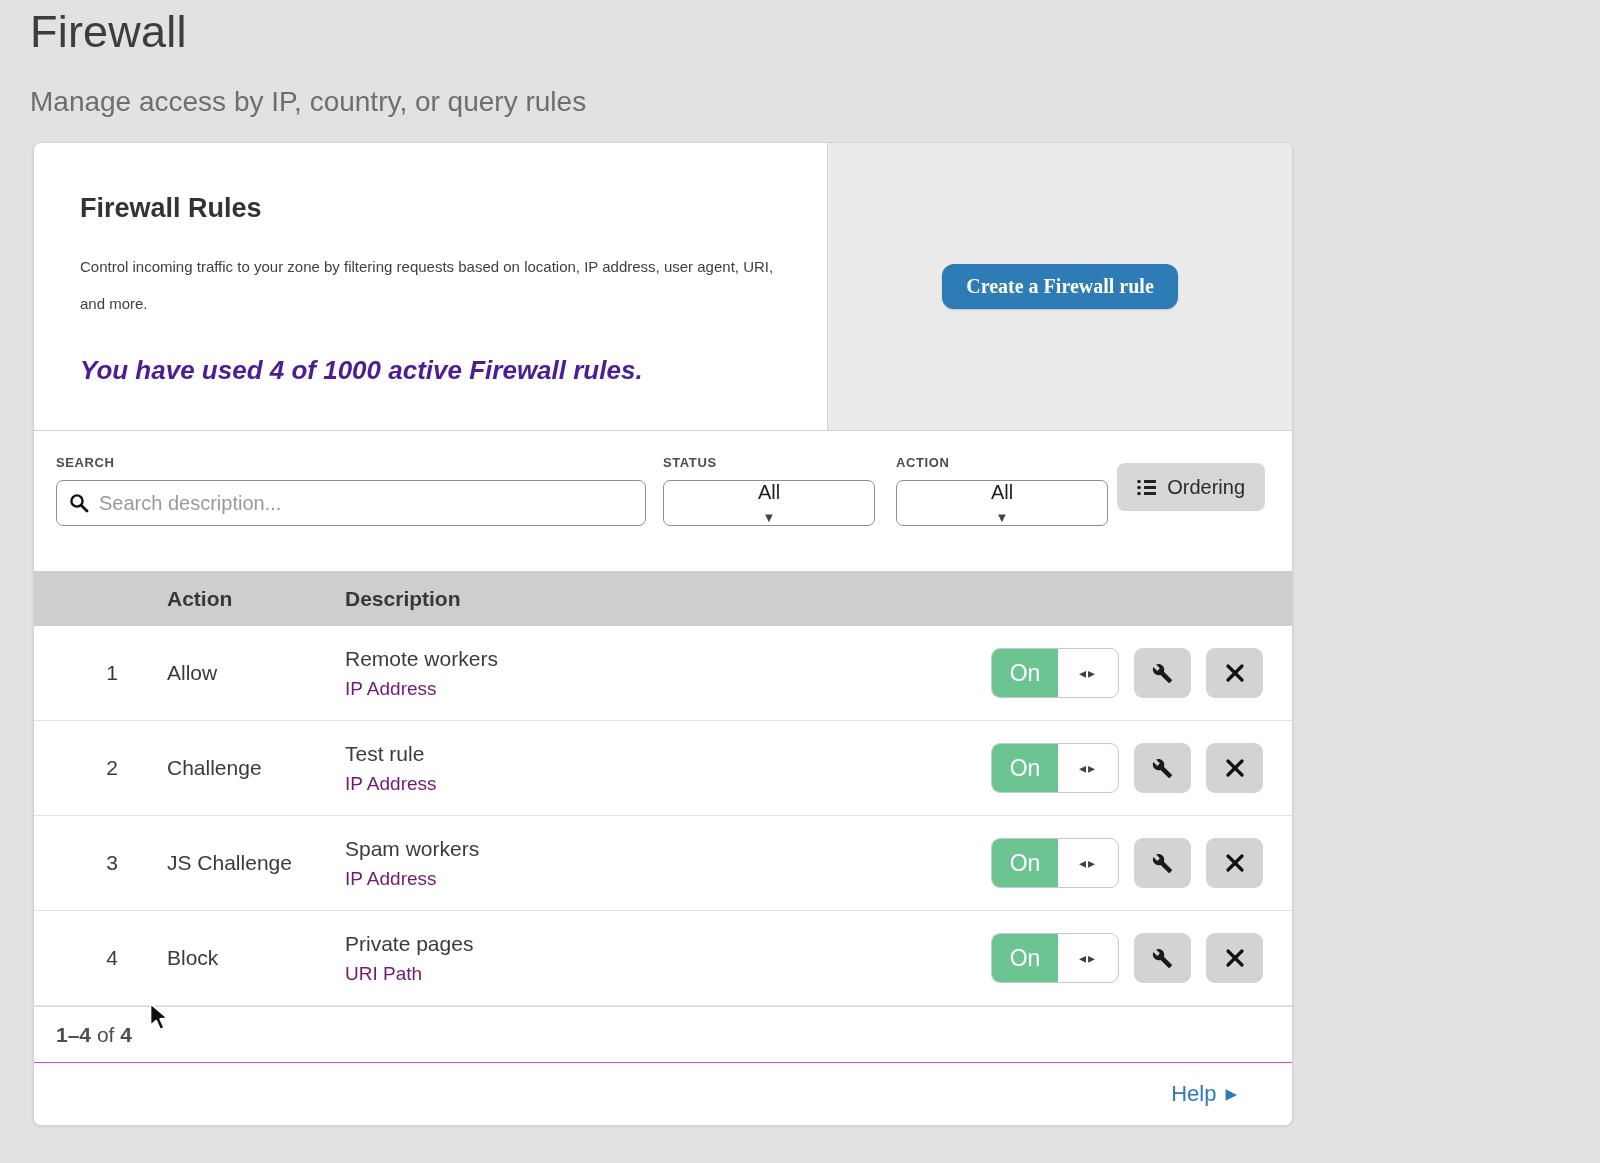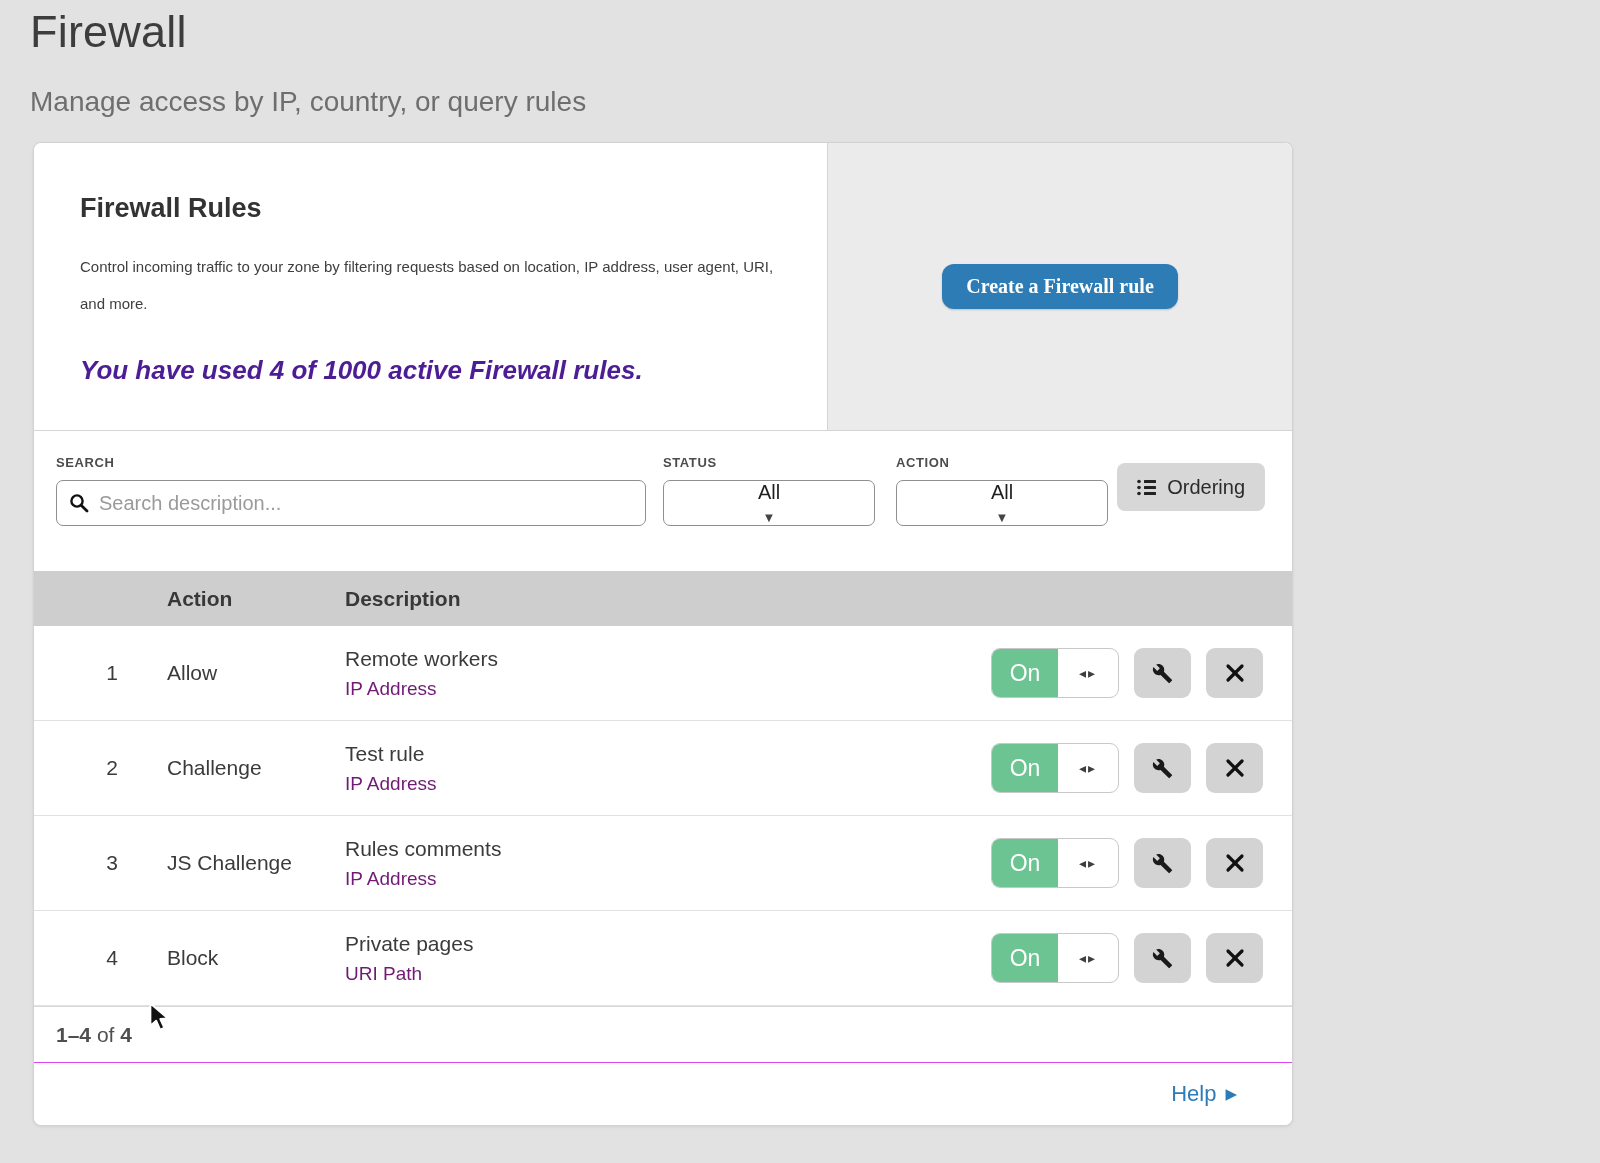--- a/index.html
+++ b/index.html
@@ -232,21 +232,21 @@
           <line x1="17" y1="3" x2="3" y2="17" stroke="#111111" stroke-width="3.2" stroke-linecap="round"></line>
         </svg>
       </button>
     </div>
   </div>
 
   <div class="trow">
     <div class="row-num">3</div>
     <div class="row-action">JS Challenge</div>
     <div>
-      <div class="row-desc-main">Rules comments</div>
+      <div class="row-desc-main">Spam workers</div>
       <div class="row-desc-sub">IP Address</div>
     </div>
     <div class="row-controls">
       <div class="toggle">
         <div class="toggle-on">On</div>
         <div class="toggle-handle">
             <span>◂</span>
             <span>▸</span>
           </div>
       </div>

